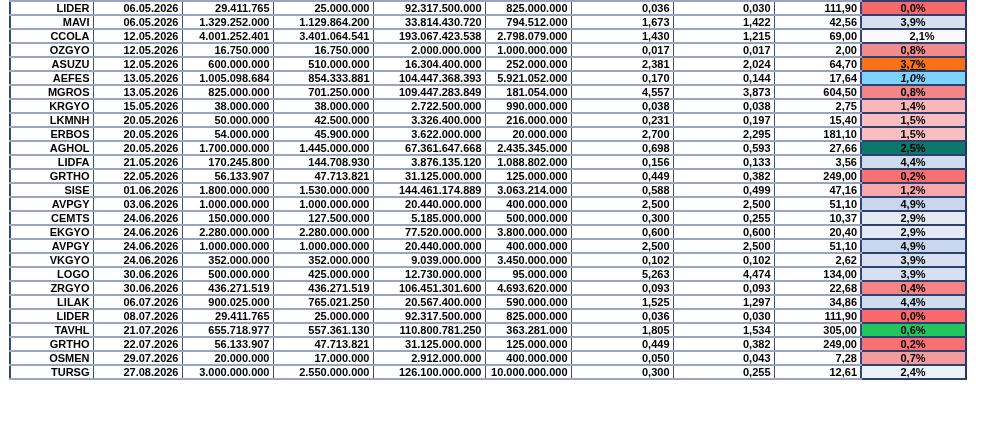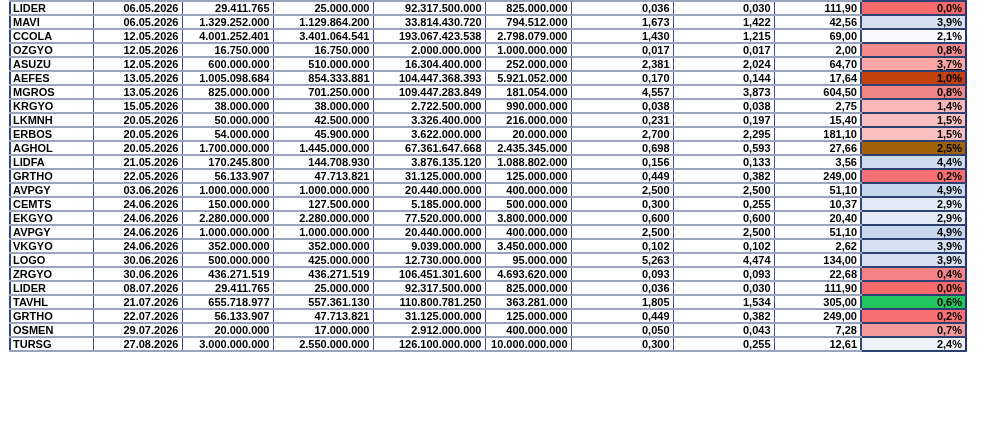--- a/index.html
+++ b/index.html
@@ -38,26 +38,27 @@
     white-space: nowrap;
     overflow: hidden;
     padding: 0 3px 0 2px;
     border-left: 1px solid #3E4E8C;
     border-right: 1px solid #3E4E8C;
     border-top: 2px solid #9AA4BF;
     border-bottom: 2px solid #9AA4BF;
     background: #ffffff;
     text-align: right;
   }
-  td.c0 { text-align: left; }
+  td.c0 { text-align: right; }
   td.yield {
     border-top: 2px solid #2E4070;
     border-bottom: 2px solid #2E4070;
     border-left: 2px solid #35457F;
     border-right: 2px solid #24346A;
+    text-align: center;
   }
 </style>
 </head>
 <body>
 
 <div class="sheet">
   <table class="grid">
     <colgroup>
       <col style="width:83px">
       <col style="width:89px">
@@ -122,33 +123,33 @@
         <tr>
           <td class="c0">ASUZU</td>
           <td class="c1">12.05.2026</td>
           <td class="c2">600.000.000</td>
           <td class="c3">510.000.000</td>
           <td class="c4">16.304.400.000</td>
           <td class="c5">252.000.000</td>
           <td class="c6">2,381</td>
           <td class="c7">2,024</td>
           <td class="c8">64,70</td>
-          <td class="c9 yield" style="background: #fca5a5; text-decoration: underline;">3,7%</td>
+          <td class="c9 yield" style="background: #f97316; text-decoration: underline;">3,7%</td>
         </tr>
         <tr>
           <td class="c0">AEFES</td>
           <td class="c1">13.05.2026</td>
           <td class="c2">1.005.098.684</td>
           <td class="c3">854.333.881</td>
           <td class="c4">104.447.368.393</td>
           <td class="c5">5.921.052.000</td>
           <td class="c6">0,170</td>
           <td class="c7">0,144</td>
           <td class="c8">17,64</td>
-          <td class="c9 yield" style="background: #c2410c;">1,0%</td>
+          <td class="c9 yield" style="background: #7dd3fc; font-style: italic;">1,0%</td>
         </tr>
         <tr>
           <td class="c0">MGROS</td>
           <td class="c1">13.05.2026</td>
           <td class="c2">825.000.000</td>
           <td class="c3">701.250.000</td>
           <td class="c4">109.447.283.849</td>
           <td class="c5">181.054.000</td>
           <td class="c6">4,557</td>
           <td class="c7">3,873</td>
@@ -194,21 +195,21 @@
         <tr>
           <td class="c0">AGHOL</td>
           <td class="c1">20.05.2026</td>
           <td class="c2">1.700.000.000</td>
           <td class="c3">1.445.000.000</td>
           <td class="c4">67.361.647.668</td>
           <td class="c5">2.435.345.000</td>
           <td class="c6">0,698</td>
           <td class="c7">0,593</td>
           <td class="c8">27,66</td>
-          <td class="c9 yield" style="background: #a16207;">2,5%</td>
+          <td class="c9 yield" style="background: #0f766e;">2,5%</td>
         </tr>
         <tr>
           <td class="c0">LIDFA</td>
           <td class="c1">21.05.2026</td>
           <td class="c2">170.245.800</td>
           <td class="c3">144.708.930</td>
           <td class="c4">3.876.135.120</td>
           <td class="c5">1.088.802.000</td>
           <td class="c6">0,156</td>
           <td class="c7">0,133</td>
@@ -221,20 +222,32 @@
           <td class="c2">56.133.907</td>
           <td class="c3">47.713.821</td>
           <td class="c4">31.125.000.000</td>
           <td class="c5">125.000.000</td>
           <td class="c6">0,449</td>
           <td class="c7">0,382</td>
           <td class="c8">249,00</td>
           <td class="c9 yield" style="background: rgb(248, 112, 114);">0,2%</td>
         </tr>
         <tr>
+          <td class="c0">SISE</td>
+          <td class="c1">01.06.2026</td>
+          <td class="c2">1.800.000.000</td>
+          <td class="c3">1.530.000.000</td>
+          <td class="c4">144.461.174.889</td>
+          <td class="c5">3.063.214.000</td>
+          <td class="c6">0,588</td>
+          <td class="c7">0,499</td>
+          <td class="c8">47,16</td>
+          <td class="c9 yield" style="background: rgb(247, 168, 170);">1,2%</td>
+        </tr>
+        <tr>
           <td class="c0">AVPGY</td>
           <td class="c1">03.06.2026</td>
           <td class="c2">1.000.000.000</td>
           <td class="c3">1.000.000.000</td>
           <td class="c4">20.440.000.000</td>
           <td class="c5">400.000.000</td>
           <td class="c6">2,500</td>
           <td class="c7">2,500</td>
           <td class="c8">51,10</td>
           <td class="c9 yield" style="background: rgb(201, 215, 236);">4,9%</td>
@@ -305,20 +318,32 @@
           <td class="c2">436.271.519</td>
           <td class="c3">436.271.519</td>
           <td class="c4">106.451.301.600</td>
           <td class="c5">4.693.620.000</td>
           <td class="c6">0,093</td>
           <td class="c7">0,093</td>
           <td class="c8">22,68</td>
           <td class="c9 yield" style="background: rgb(246, 131, 133);">0,4%</td>
         </tr>
         <tr>
+          <td class="c0">LILAK</td>
+          <td class="c1">06.07.2026</td>
+          <td class="c2">900.025.000</td>
+          <td class="c3">765.021.250</td>
+          <td class="c4">20.567.400.000</td>
+          <td class="c5">590.000.000</td>
+          <td class="c6">1,525</td>
+          <td class="c7">1,297</td>
+          <td class="c8">34,86</td>
+          <td class="c9 yield" style="background: rgb(207, 220, 238);">4,4%</td>
+        </tr>
+        <tr>
           <td class="c0">LIDER</td>
           <td class="c1">08.07.2026</td>
           <td class="c2">29.411.765</td>
           <td class="c3">25.000.000</td>
           <td class="c4">92.317.500.000</td>
           <td class="c5">825.000.000</td>
           <td class="c6">0,036</td>
           <td class="c7">0,030</td>
           <td class="c8">111,90</td>
           <td class="c9 yield" style="background: rgb(248, 105, 107);">0,0%</td>

